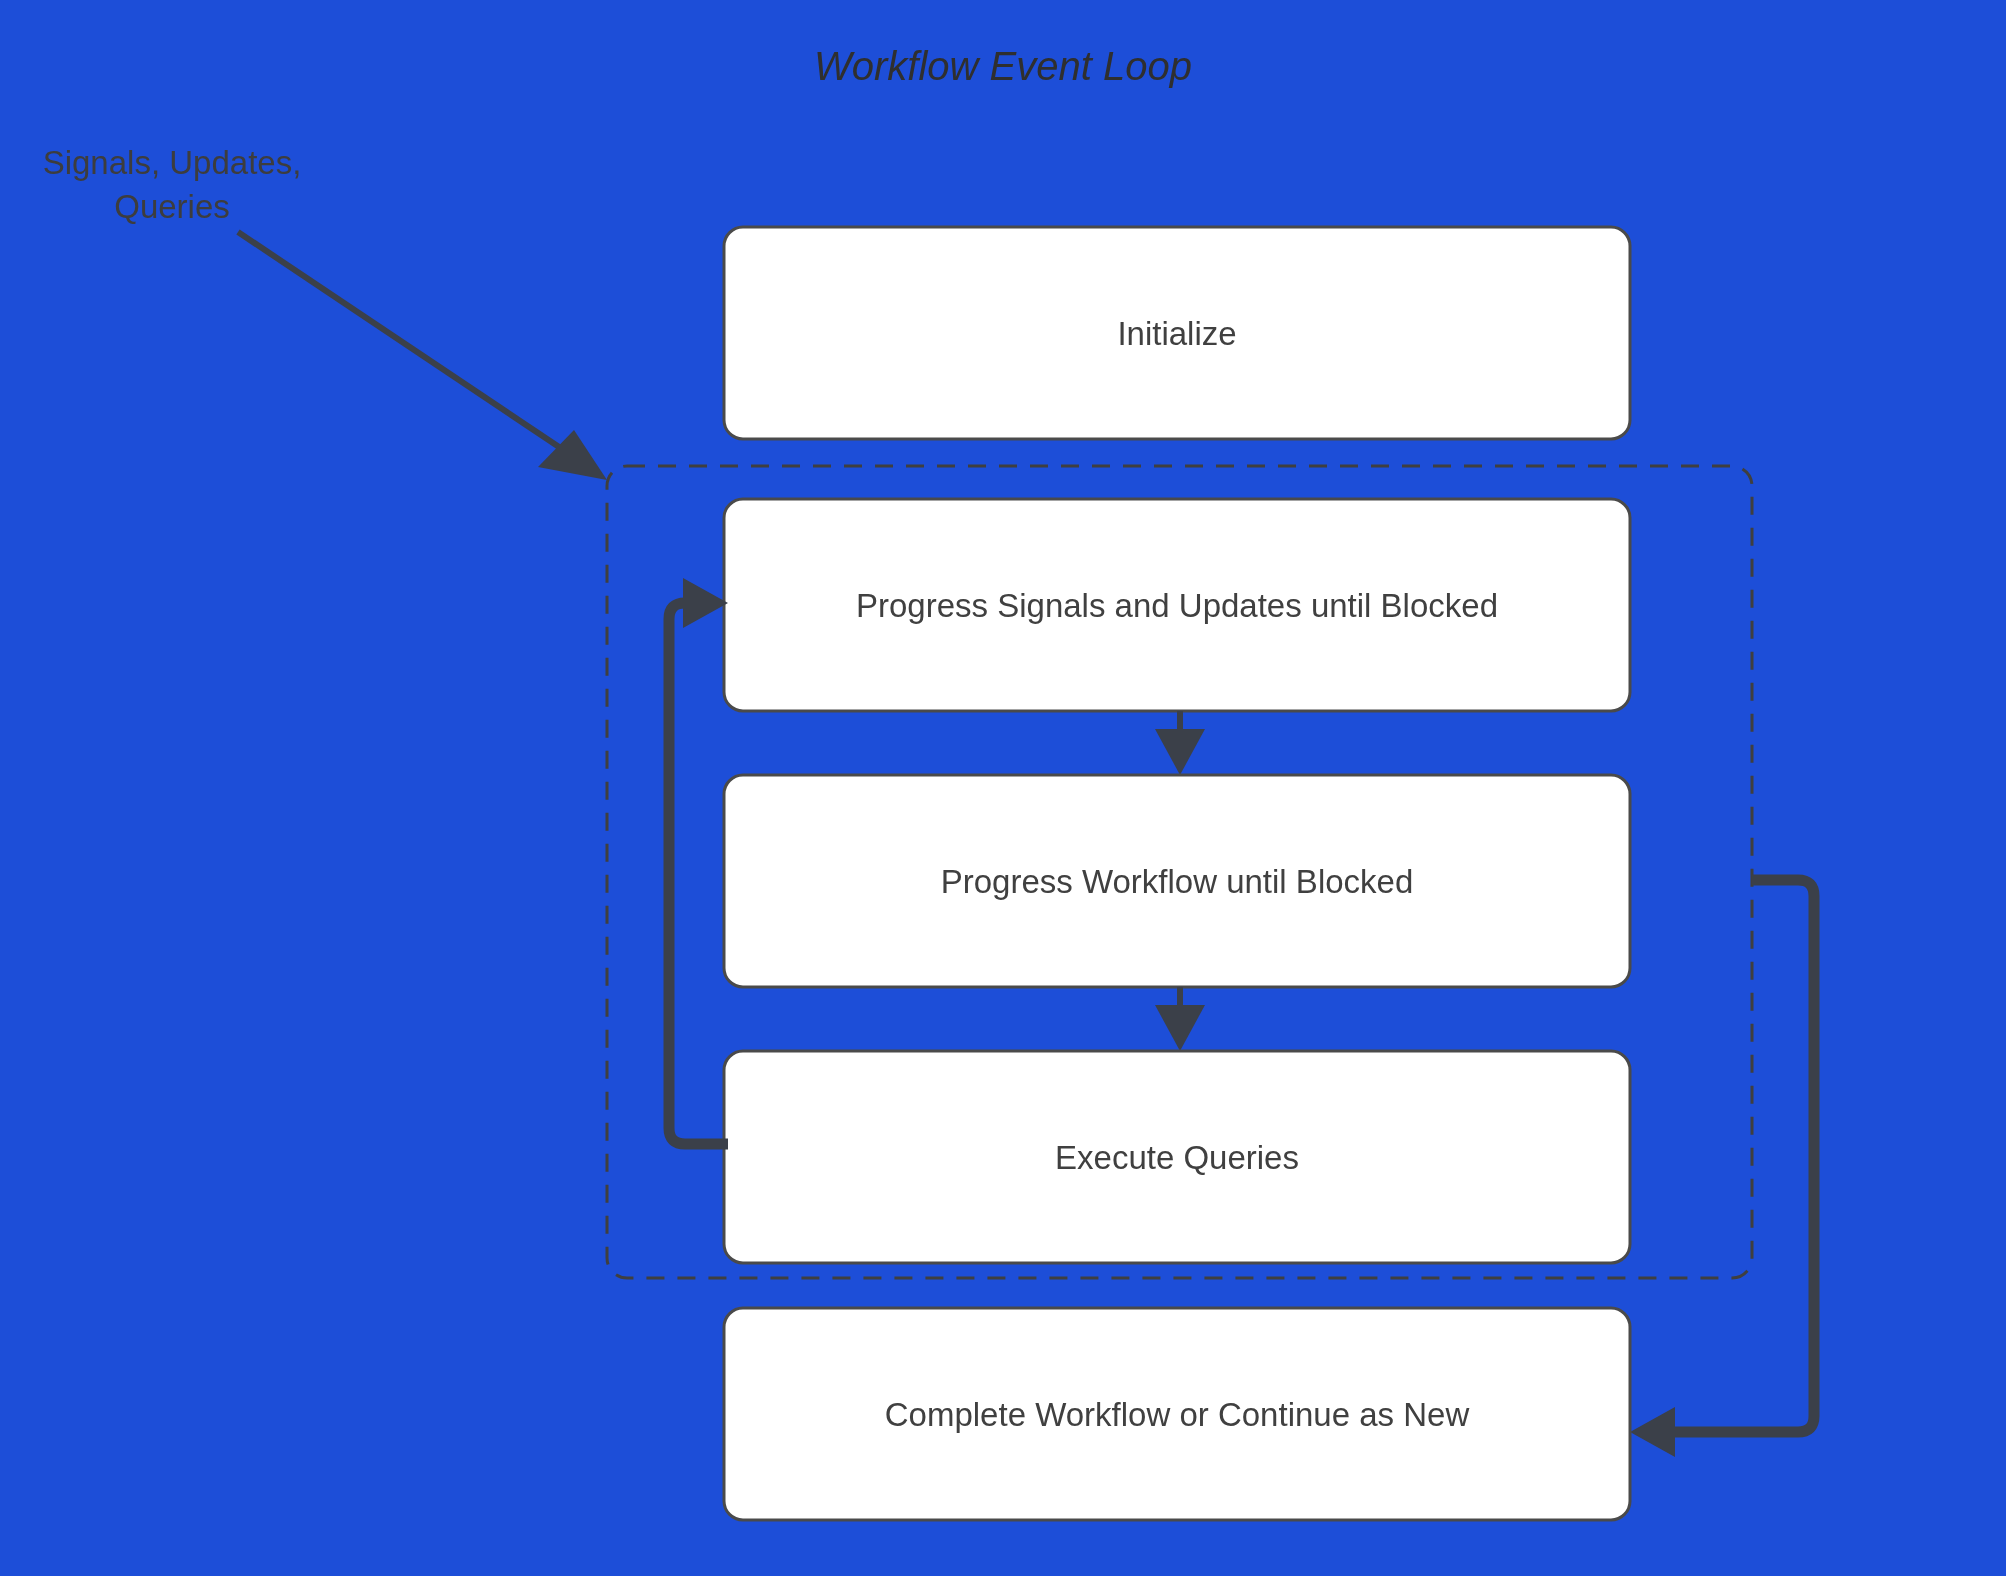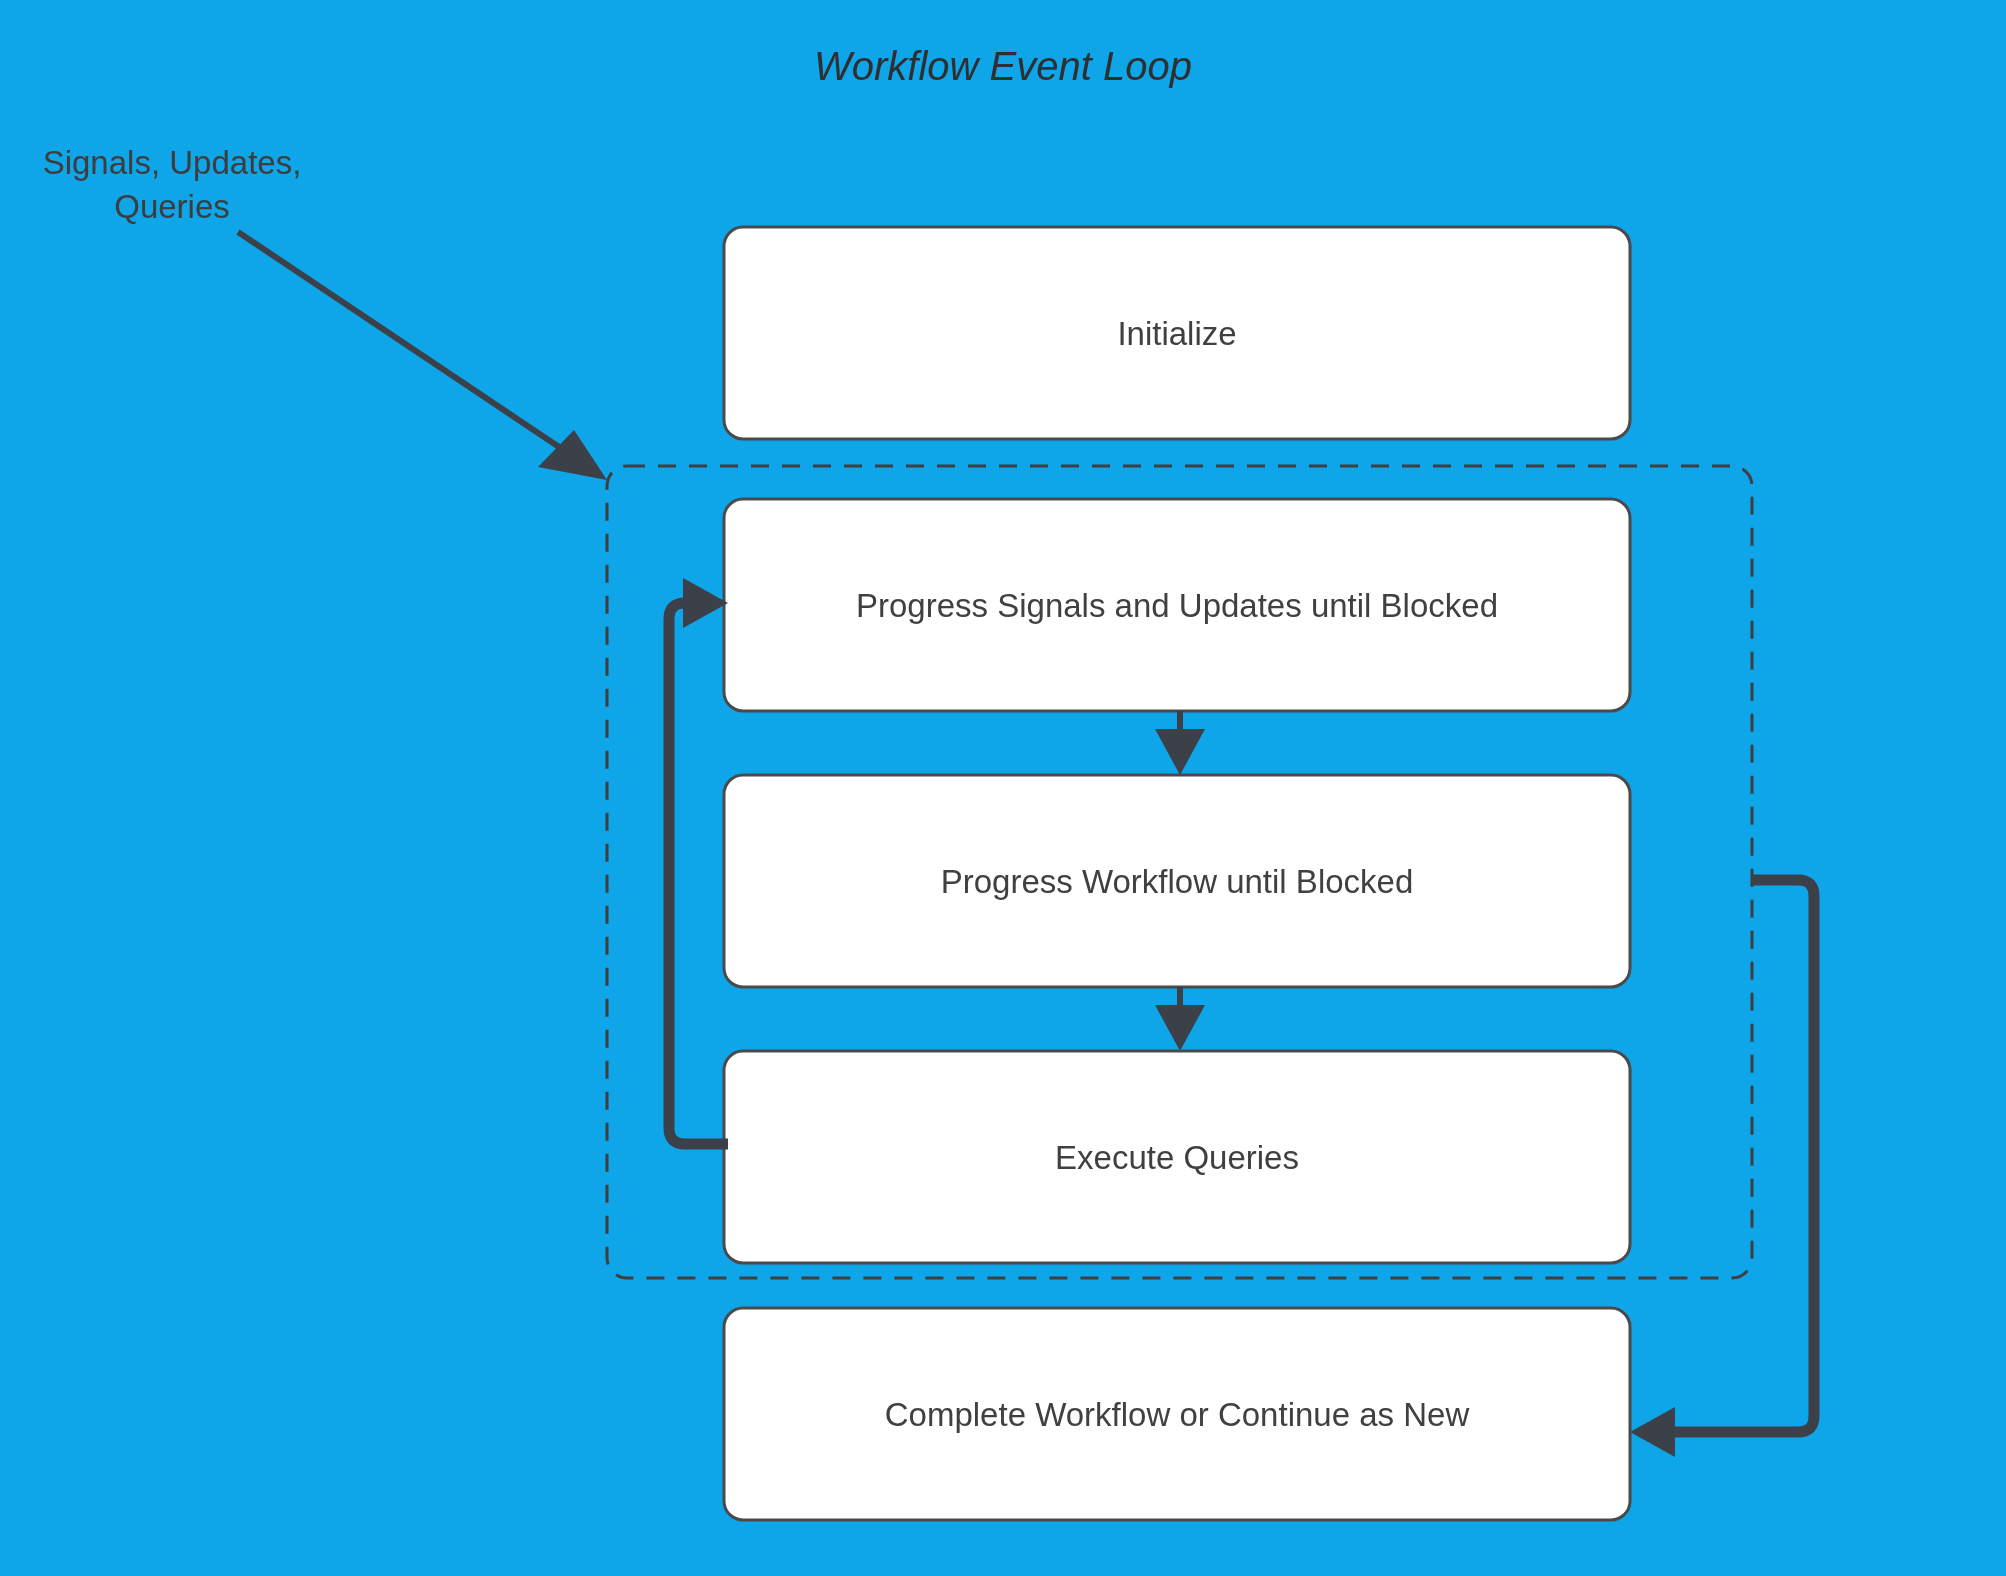--- a/index.html
+++ b/index.html
@@ -10,21 +10,21 @@
   body {
     width: 2006px;
     height: 1576px;
     overflow: hidden;
     font-family: "Liberation Sans", sans-serif;
   }
   #stage {
     position: relative;
     width: 2006px;
     height: 1576px;
-    background: #0ea5e9;
+    background: #1d4ed8;
   }
   #diagram {
     position: absolute;
     top: 0;
     left: 0;
     width: 2006px;
     height: 1576px;
     display: block;
   }
   .diagram-title {

